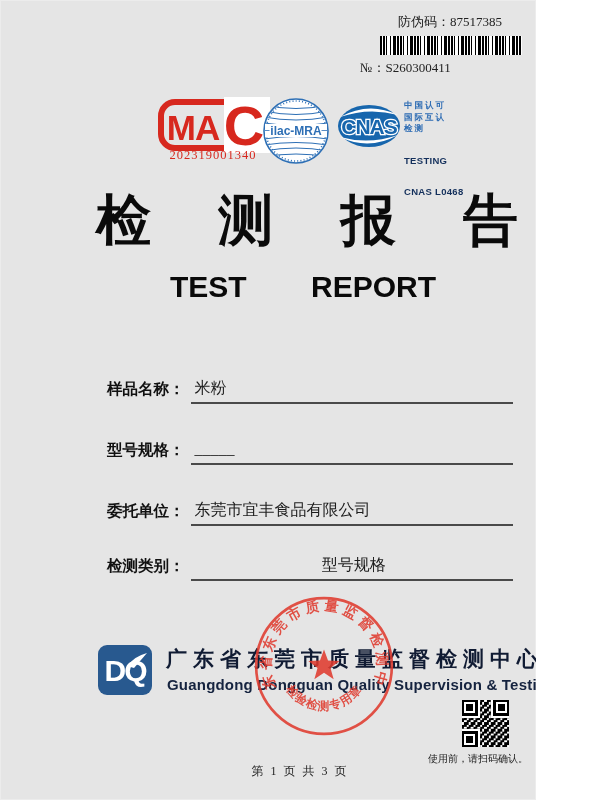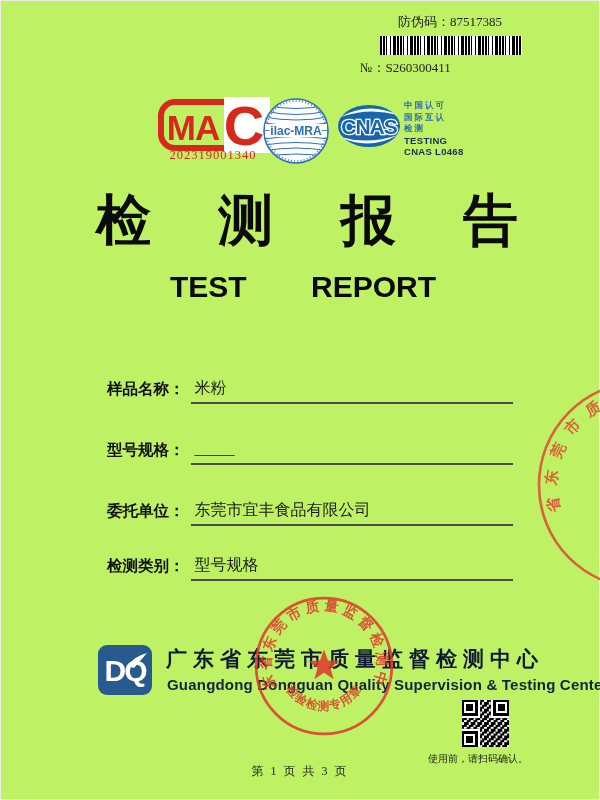--- a/index.html
+++ b/index.html
@@ -1,51 +1,51 @@
 <!DOCTYPE html>
 <html><head>
 <meta charset="utf-8">
 <style>
   html,body{margin:0;padding:0;background:#fff;}
-  .page{position:relative;width:600px;height:800px;background:#bef264;overflow:hidden;
+  .page{position:relative;width:536px;height:800px;background:#e5e5e5;overflow:hidden;
         font-family:"Liberation Serif","DejaVu Serif",serif;color:#111;
         box-shadow:inset 0 0 0 1px #ececec;}
   .abs{position:absolute;}
 
   
   .antifake{left:360px;top:13px;width:180px;text-align:center;font-size:13px;color:#222;}
   .barcode{left:380px;top:36px;width:142px;height:19px;
     background:repeating-linear-gradient(90deg,#000 0 2px,#fff 2px 3px,#000 3px 5px,#fff 5px 6px,#000 6px 7px,#fff 7px 10px,#000 10px 11px,#fff 11px 13px,#000 13px 16px,#fff 16px 17px);}
   .reportno{left:360px;top:59px;width:180px;text-align:left;font-size:13px;color:#222;}
 
   
   .cma{left:158px;top:97px;}
   .cma-num{left:150px;top:148px;width:126px;text-align:center;font-size:12.5px;
            letter-spacing:1px;color:#d7281e;}
   .ilac{left:261px;top:96px;}
   .cnas{left:336px;top:102px;}
   .cnas-text{left:404px;top:100px;width:70px;line-height:11.5px;
              font-family:"Liberation Sans","DejaVu Sans",sans-serif;}
   .cnas-text .zh{font-size:8.5px;color:#2f6db4;letter-spacing:2px;font-weight:bold;}
-  .cnas-text .en{font-size:9.5px;color:#14305c;font-weight:bold;letter-spacing:0.3px;}
+  .cnas-text .en{font-size:9.5px;color:#14305c;font-weight:bold;letter-spacing:0.3px;margin-top:20px;}
 
   
   .title-zh{left:96px;top:184px;width:422px;display:flex;justify-content:space-between;
             font-size:55px;font-weight:bold;color:#0a0a0a;}
   .title-en{left:170px;top:270px;width:266px;display:flex;justify-content:space-between;
             font-family:"Liberation Sans","DejaVu Sans",sans-serif;
             font-size:30px;font-weight:bold;color:#0a0a0a;}
 
   
   .field{left:107px;width:406px;display:flex;align-items:flex-end;}
   .field .lbl{font-family:"Liberation Sans","DejaVu Sans",sans-serif;
               font-weight:bold;font-size:15.5px;white-space:nowrap;padding-bottom:4px;color:#111;}
   .field .val{flex:1;margin-left:6px;border-bottom:2px solid #4a4a4a;
               font-size:16px;padding:0 0 3px 4px;color:#1c1c1c;min-height:20px;}
-  .f1{top:378px;} .f2{top:440px;} .f3{top:500px;} .f4{top:555px;}
+  .f1{top:378px;} .f2{top:440px;} .f3{top:500px;} .f4{top:555px;text-align:center;}
 
   
   .org-logo{left:97px;top:644px;}
   .org-zh{left:166px;top:645px;width:364px;font-family:"Liberation Sans","DejaVu Sans",sans-serif;
           font-size:21px;font-weight:bold;color:#101b33;letter-spacing:6px;white-space:nowrap;}
   .org-en{left:167px;top:676px;width:364px;font-family:"Liberation Sans","DejaVu Sans",sans-serif;
           font-size:15px;font-weight:bold;color:#15233f;letter-spacing:0.2px;white-space:nowrap;}
 
   
   .stamp-center{left:250px;top:592px;opacity:0.87;}

